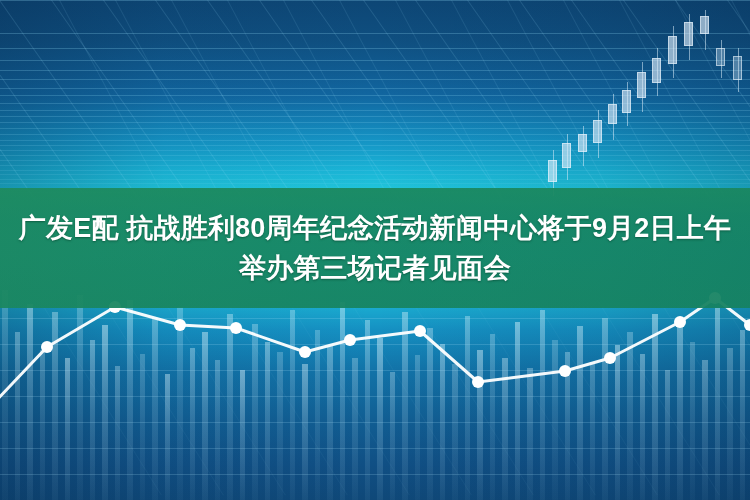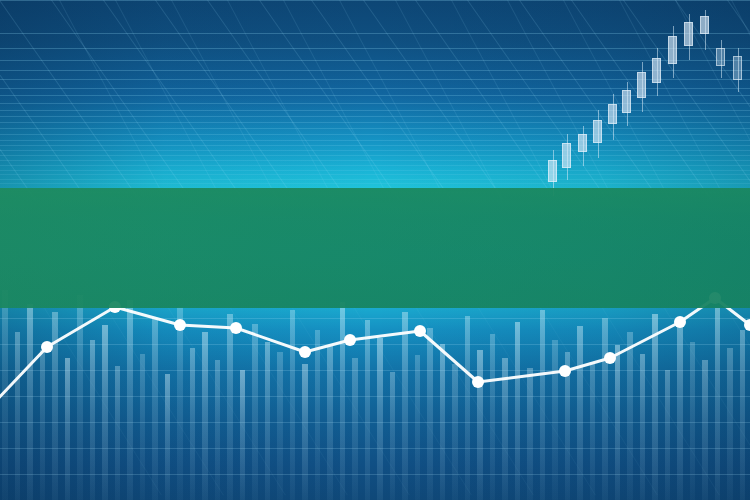--- a/index.html
+++ b/index.html
@@ -363,15 +363,17 @@
       <circle cx="610" cy="358" r="6" fill="#ffffff"></circle>
       <circle cx="680" cy="322" r="6" fill="#ffffff"></circle>
       <circle cx="715" cy="298" r="6" fill="#ffffff"></circle>
       <circle cx="750" cy="325" r="6" fill="#ffffff"></circle>
     </svg>
 
   <div id="green-band"></div>
   <div id="green-band-solidify"></div>
 
   <div id="headline">
+    <div class="hl-line">广发E配 抗战胜利80周年纪念活动新闻中心将于9月2日上午</div>
+    <div class="hl-line">举办第三场记者见面会</div>
   </div>
 
 </div>
 
 </body></html>

